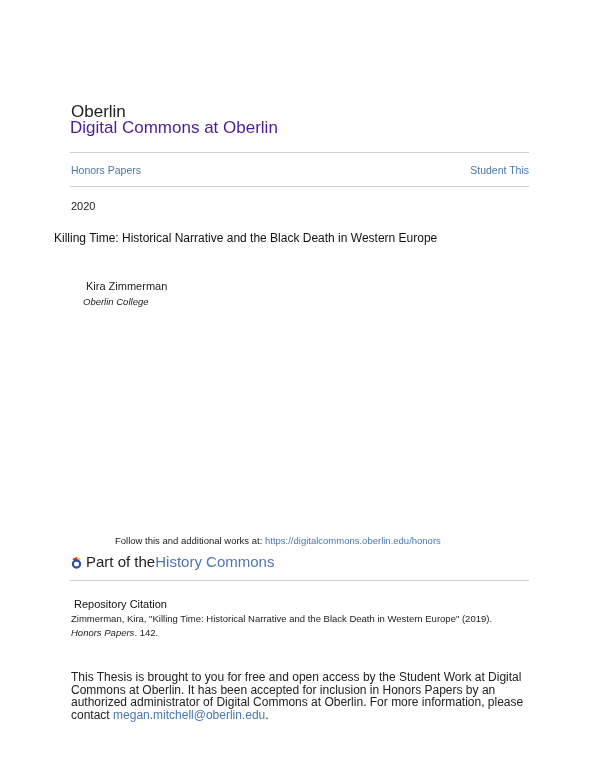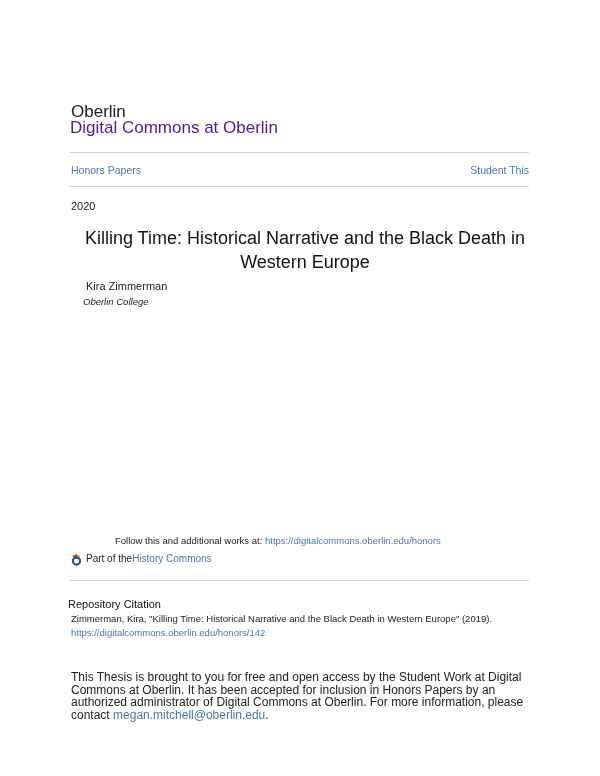--- a/index.html
+++ b/index.html
@@ -4,28 +4,28 @@
 <style>
   html, body { margin: 0; padding: 0; background: #ffffff; }
   body { width: 600px; height: 776px; position: relative; overflow: hidden;
          font-family: "Liberation Sans", "DejaVu Sans", sans-serif; color: #1a1a1a; }
   .abs { position: absolute; }
   .inst { left: 71px; top: 102px; font-size: 17px; color: #222; }
   .repo { left: 70px; top: 118px; font-size: 17px; color: #4c1d95; text-decoration: none; }
   .rule { left: 70px; width: 459px; height: 1px; background: #cfcfcf; }
   .nav { font-size: 10.5px; color: #4a77ad; text-decoration: none; }
   .year { left: 71px; top: 200px; font-size: 11px; color: #222; }
-  .title { left: 70px; top: 226px; width: 470px; font-size: 18px; line-height: 24px; color: #111; text-align: center; }
+  .title { left: 54px; top: 226px; width: 470px; font-size: 12px; line-height: 24px; color: #111; }
   .author { left: 86px; top: 280px; font-size: 11px; color: #222; }
   .affil { left: 71px; top: 296px; font-size: 9.5px; font-style: italic; color: #222; margin-left: 12px; }
   .follow { left: 71px; top: 535px; font-size: 9.5px; color: #222; white-space: nowrap; padding-left: 44px; }
   .follow a, .partof a, .cite a, .notice a { color: #4a77ad; text-decoration: none; }
-  .partof { left: 70px; top: 553px; font-size: 10px; color: #222; display: flex; white-space: nowrap; }
+  .partof { left: 70px; top: 553px; font-size: 15px; color: #222; display: flex; align-items: center; white-space: nowrap; }
   .logo { width: 13px; height: 13px; margin-right: 3px; position: relative; }
-  .cite-head { left: 68px; top: 598px; font-size: 11px; color: #111; }
+  .cite-head { left: 74px; top: 598px; font-size: 11px; color: #111; }
   .cite { left: 71px; top: 612px; width: 470px; font-size: 9.5px; line-height: 14px; color: #222; }
   .cite .it { font-style: italic; }
   .notice { left: 71px; top: 671px; width: 470px; font-size: 12px; line-height: 12.5px; color: #222; }
 </style>
 </head>
 <body>
 
 <div class="abs inst">Oberlin</div>
 <a class="abs repo">Digital Commons at Oberlin</a>
 
@@ -53,18 +53,18 @@
   </span>
   <span>Part of the </span>
     <a>History Commons</a>
 </div>
 
 <div class="abs rule" style="top:580px;"></div>
 
 <div class="abs cite-head">Repository Citation</div>
 <div class="abs cite">
   <div>Zimmerman, Kira, "Killing Time: Historical Narrative and the Black Death in Western Europe" (2019).</div>
-  <div><a>https://digitalcommons.oberlin.edu/honors/142</a></div>
+  <div><span class="it">Honors Papers</span><span>. 142.</span></div>
 </div>
 
 <div class="abs notice">
   <span>This Thesis is brought to you for free and open access by the Student Work at Digital Commons at Oberlin. It has been accepted for inclusion in Honors Papers by an authorized administrator of Digital Commons at Oberlin. For more information, please contact </span><a>megan.mitchell@oberlin.edu</a><span>.</span>
 </div>
 
 </body></html>

